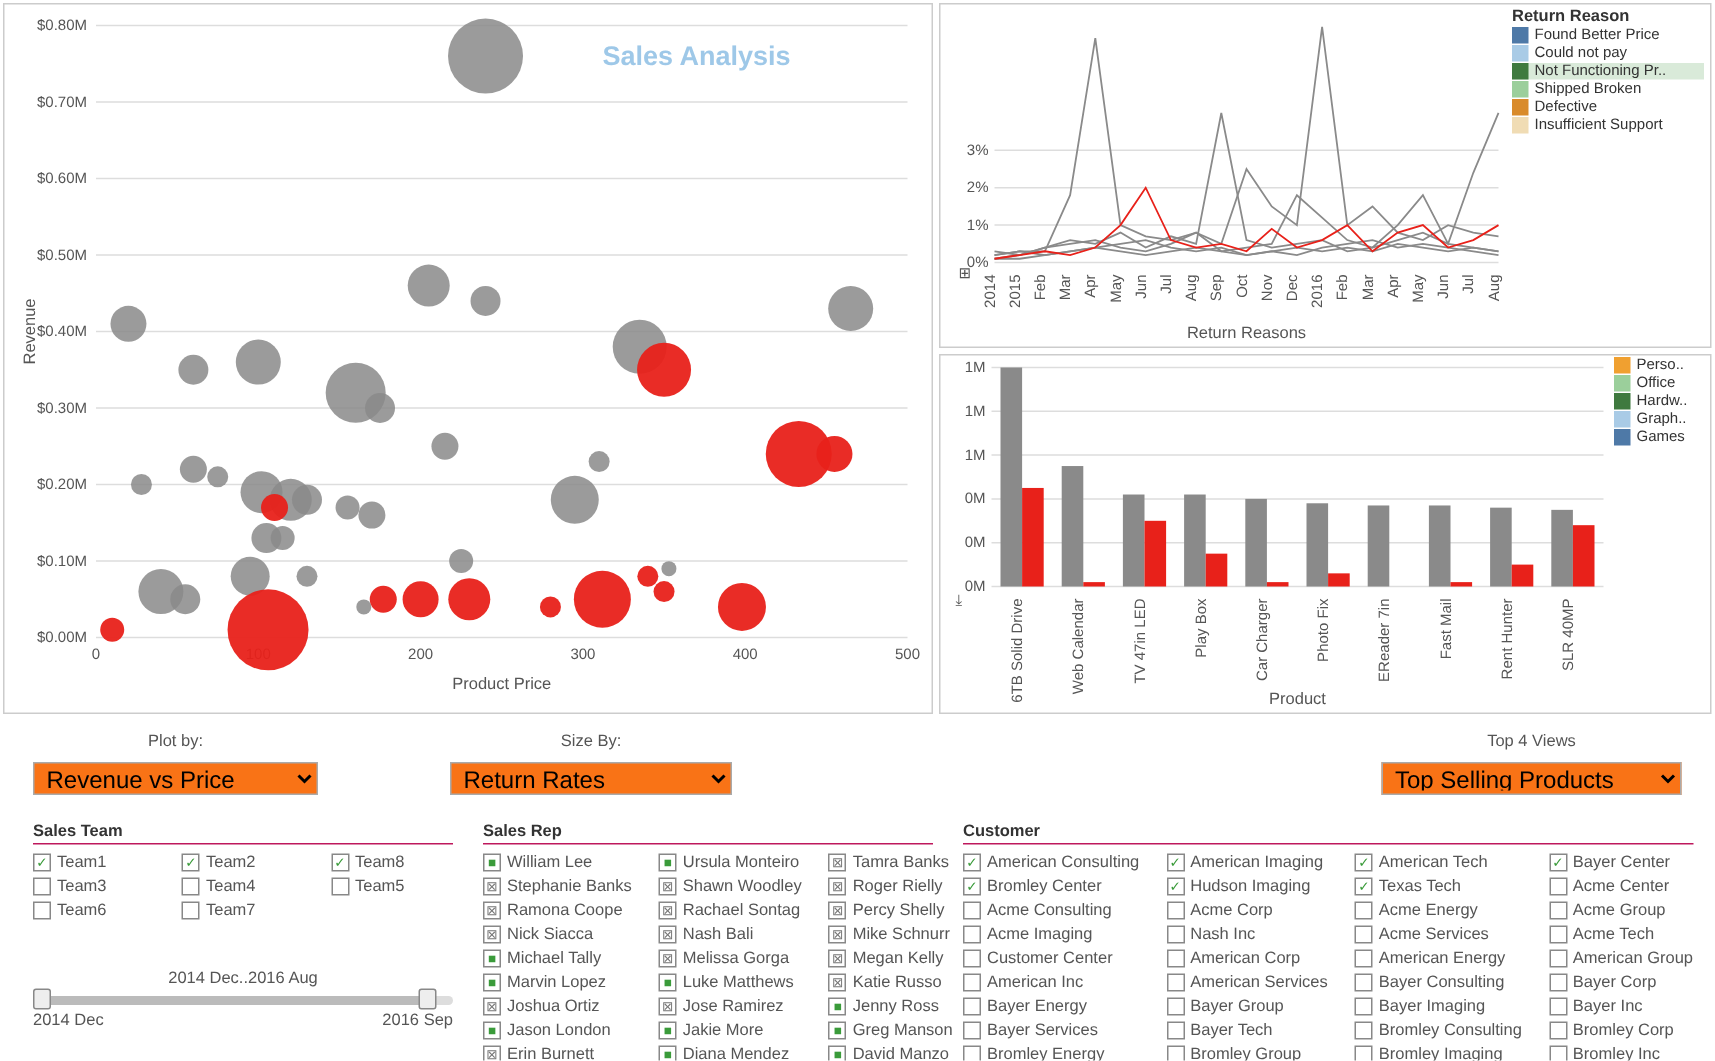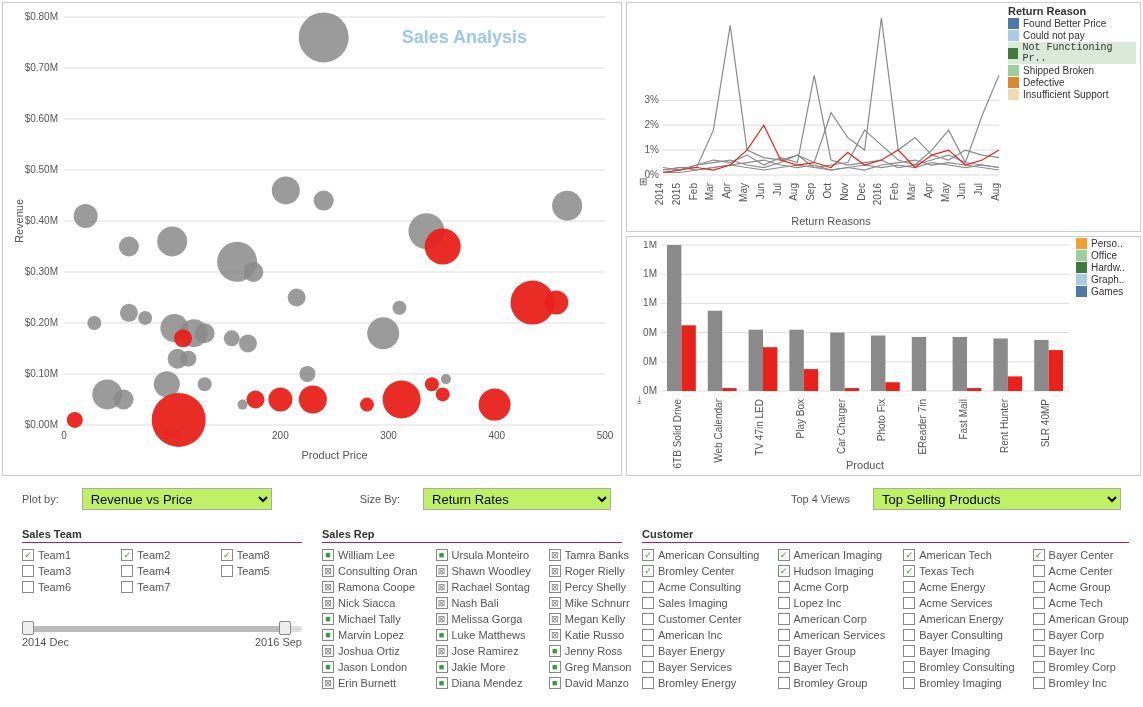--- a/index.html
+++ b/index.html
@@ -33,26 +33,26 @@
   .returns-panel { grid-column: 2; grid-row: 1; padding: 4px 6px; }
   .bars-panel { grid-column: 2; grid-row: 2; padding: 4px 6px; }
   .controls-row {
     grid-column: 1 / 3;
     grid-row: 3;
     display: flex;
     align-items: center;
     gap: 14px;
     padding: 8px 20px;
   }
-  .controls-row .group { display: flex; align-items: center; gap: 23px; }
+  .controls-row .group { display: flex; align-items: center; gap: 8px; flex-direction: column; }
   .controls-row label { color: #555; }
   select {
     border: 1px solid #aaa;
-    background: #bef264;
-    font-size: 13px;
+    background: #f97316;
+    font-size: 16px;
     padding: 2px 4px;
     height: 22px;
   }
   .filters {
     grid-column: 1 / 3;
     display: flex;
     gap: 20px;
     padding: 6px 20px 10px 20px;
   }
   .filter-block { }
@@ -121,21 +121,21 @@
   .grid-line { stroke: #ddd; stroke-width: 1; }
   .scatter-dot-gray { fill: #8a8a8a; opacity: 0.85; }
   .scatter-dot-red { fill: #e8211a; opacity: 0.95; }
 
   .legend { font-size: 10px; }
   .legend-title { font-weight: bold; fill: #333; font-size: 11px; }
   .legend-row { display: flex; align-items: center; gap: 4px; margin: 1px 0; }
   .legend-sw { width: 11px; height: 11px; display: inline-block; }
 
   .returns-legend { position: absolute; right: 4px; top: 2px; width: 128px; }
-  .legend-hl { background: #d9ead9; font-family: Liberation Mono, monospace; }
+  .legend-hl { background: #d9ead9; }
 
   .bars-legend { position: absolute; right: 4px; top: 0px; width: 60px; text-align: right; }
 
   .bar-gray { fill: #8a8a8a; }
   .bar-red { fill: #e8211a; }
   .line-gray { stroke: #8a8a8a; stroke-width: 1.2; fill: none; }
   .line-red { stroke: #e8211a; stroke-width: 1.2; fill: none; }
 
   .tick-rot { font-size: 10px; fill: #555; }
 </style>
@@ -374,21 +374,21 @@
     <div style="flex:0 0 60px"></div>
     <div class="group">
       <label>Size By:</label>
       <select style="width:188px">
         <option>Return Rates</option>
       </select>
     </div>
     <div style="flex:1"></div>
     <div class="group">
       <label>Top 4 Views</label>
-      <select style="width:248px">
+      <select style="width:200px">
         <option>Top Selling Products</option>
       </select>
     </div>
   </div>
 
   <div class="filters">
     <div class="filter-block" style="width:290px">
       <div class="filter-title">Sales Team</div>
       <div class="filter-grid team" id="team-grid">
           <div class="check-item">
@@ -418,20 +418,21 @@
           <div class="check-item">
             <span class="cb  green">✓</span>
             <span>Team8</span>
           </div>
           <div class="check-item">
             <span class="cb "></span>
             <span>Team5</span>
           </div>
         </div>
       <div class="slider-area">
+        <div class="slider-caption">2014 Dec..2016 Aug</div>
         <div class="slider-track">
           <div class="slider-fill"></div>
           <div class="slider-handle" style="left:0%"></div>
           <div class="slider-handle" style="right:4%"></div>
         </div>
         <div class="slider-labels">
           <span>2014 Dec</span>
           <span>2016 Sep</span>
         </div>
       </div>
@@ -439,21 +440,21 @@
 
     <div class="filter-block" style="width:300px">
       <div class="filter-title">Sales Rep</div>
       <div class="filter-grid reps" id="reps-grid" style="grid-template-rows: repeat(9,auto);">
           <div class="check-item">
             <span class="cb green">■</span>
             <span>William Lee</span>
           </div>
           <div class="check-item">
             <span class="cb gray">⊠</span>
-            <span>Consulting Oran</span>
+            <span>Stephanie Banks</span>
           </div>
           <div class="check-item">
             <span class="cb gray">⊠</span>
             <span>Ramona Coope</span>
           </div>
           <div class="check-item">
             <span class="cb gray">⊠</span>
             <span>Nick Siacca</span>
           </div>
           <div class="check-item">
@@ -561,21 +562,21 @@
           <div class="check-item">
             <span class="cb green green">✓</span>
             <span>Bromley Center</span>
           </div>
           <div class="check-item">
             <span class="cb "></span>
             <span>Acme Consulting</span>
           </div>
           <div class="check-item">
             <span class="cb "></span>
-            <span>Sales Imaging</span>
+            <span>Acme Imaging</span>
           </div>
           <div class="check-item">
             <span class="cb "></span>
             <span>Customer Center</span>
           </div>
           <div class="check-item">
             <span class="cb "></span>
             <span>American Inc</span>
           </div>
           <div class="check-item">
@@ -597,21 +598,21 @@
           <div class="check-item">
             <span class="cb green green">✓</span>
             <span>Hudson Imaging</span>
           </div>
           <div class="check-item">
             <span class="cb "></span>
             <span>Acme Corp</span>
           </div>
           <div class="check-item">
             <span class="cb "></span>
-            <span>Lopez Inc</span>
+            <span>Nash Inc</span>
           </div>
           <div class="check-item">
             <span class="cb "></span>
             <span>American Corp</span>
           </div>
           <div class="check-item">
             <span class="cb "></span>
             <span>American Services</span>
           </div>
           <div class="check-item">

